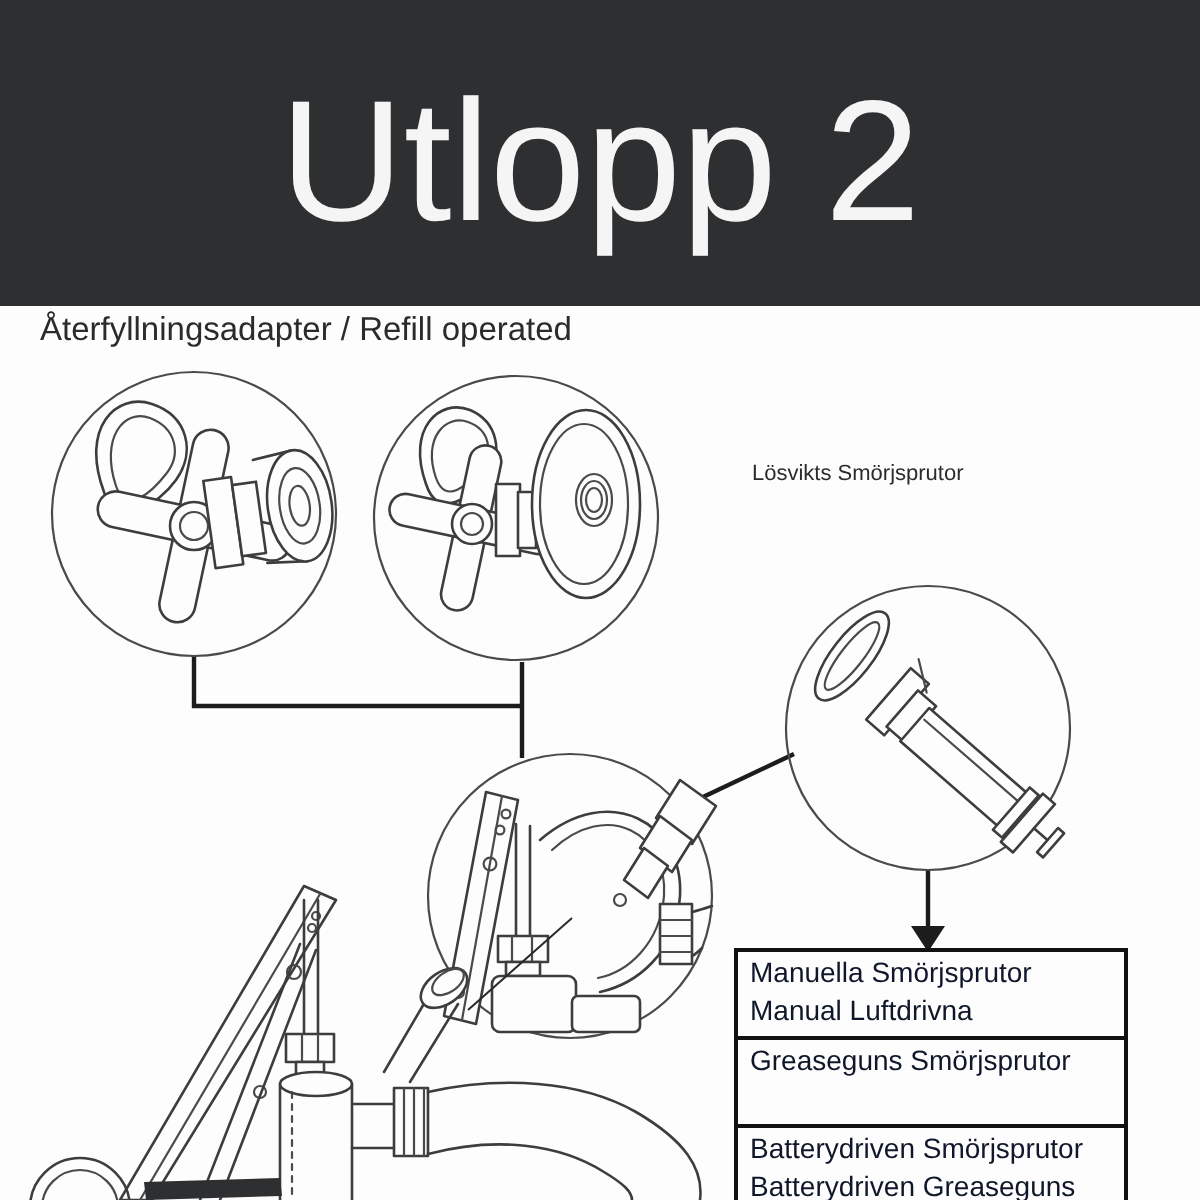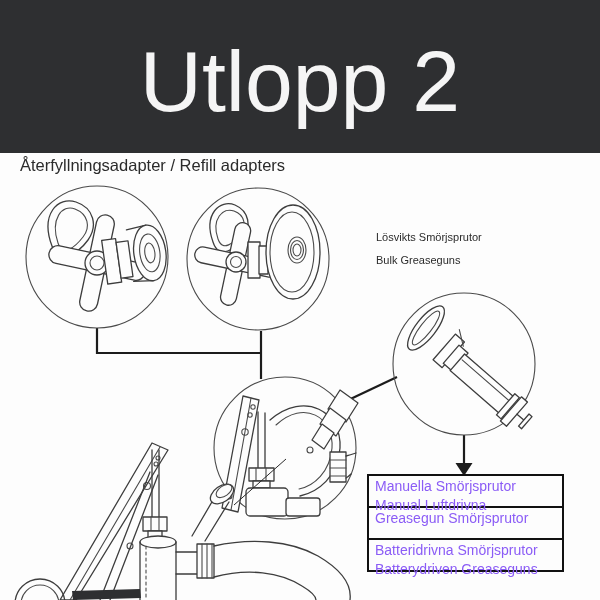--- a/index.html
+++ b/index.html
@@ -31,25 +31,25 @@
   .ln{fill:none;stroke:#3d3d3d;stroke-width:1.3;stroke-linecap:round;stroke-linejoin:round;}
   .lnt{fill:none;stroke:#4a4a4a;stroke-width:1.1;stroke-linecap:round;stroke-linejoin:round;}
   .wfill{fill:#fdfdfd;stroke:#3d3d3d;stroke-width:1.3;stroke-linejoin:round;}
   .conn{fill:none;stroke:#1c1c1c;stroke-width:2.2;}
   .leader{fill:none;stroke:#2a2a2a;stroke-width:1;}
   .darkbar{fill:#2e2f31;stroke:none;}
   .gtable{
     position:absolute;left:367px;top:474px;width:197px;
   }
   .trow{
-    box-sizing:border-box;width:197px;height:34px;
+    box-sizing:border-box;width:197px;height:46px;
     border:2px solid #111;background:#fdfdfd;
     margin-top:-2px;
     padding:1px 5px 0 6px;
-    font-size:14px;line-height:18.5px;color:#8b5cf6;white-space:nowrap;
+    font-size:14px;line-height:18.5px;color:#0f172a;white-space:nowrap;
   }
   .trow:first-child{margin-top:0;}
   .trow div{overflow:visible;}
 </style>
 </head>
 <body>
 
 <div class="header">
   <h1>Utlopp 2</h1>
 </div>
@@ -170,32 +170,31 @@
     <path class="ln" d="M192 536 L216 495 M205 541 L229 502"></path>
     <ellipse class="wfill" cx="222" cy="494" rx="13" ry="8" transform="rotate(-35 222 494)"></ellipse>
     <ellipse class="lnt" cx="224" cy="491" rx="9" ry="5" transform="rotate(-35 224 491)"></ellipse>
     <line class="leader" x1="234" y1="505" x2="286" y2="459"></line>
     <circle class="ln" cx="40" cy="604" r="25" fill="none"></circle>
     <circle class="lnt" cx="40" cy="604" r="19" fill="none"></circle>
     <polygon class="darkbar" points="72,591 140,589 141,598 73,600"></polygon>
   </g>
 </svg>
 
-<div class="section-label">Återfyllningsadapter / Refill adapters</div>
+<div class="section-label">Återfyllningsadapter / Refill operated</div>
 
 <div class="bulk-label">
   <div>Lösvikts Smörjsprutor</div>
-  <div>Bulk Greaseguns</div>
 </div>
 
 <div class="gtable">
   <div class="trow">
     <div>Manuella Smörjsprutor</div>
     <div>Manual Luftdrivna</div>
   </div>
   <div class="trow">
-    <div>Greasegun Smörjsprutor</div>
+    <div>Greaseguns Smörjsprutor</div>
   </div>
   <div class="trow">
-    <div>Batteridrivna Smörjsprutor</div>
+    <div>Batterydriven Smörjsprutor</div>
     <div>Batterydriven Greaseguns</div>
   </div>
 </div>
 
 </body></html>

